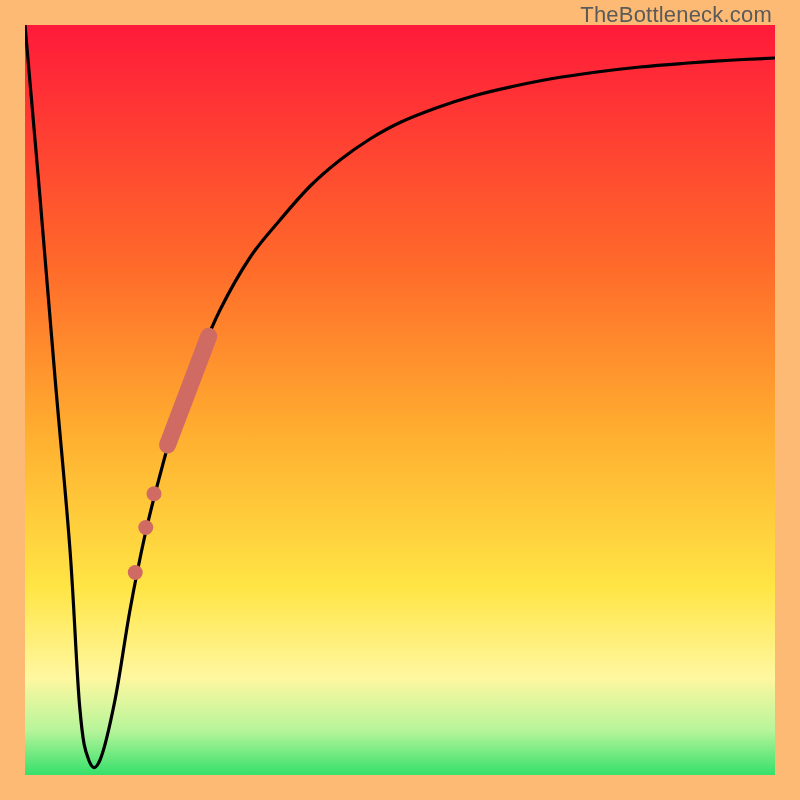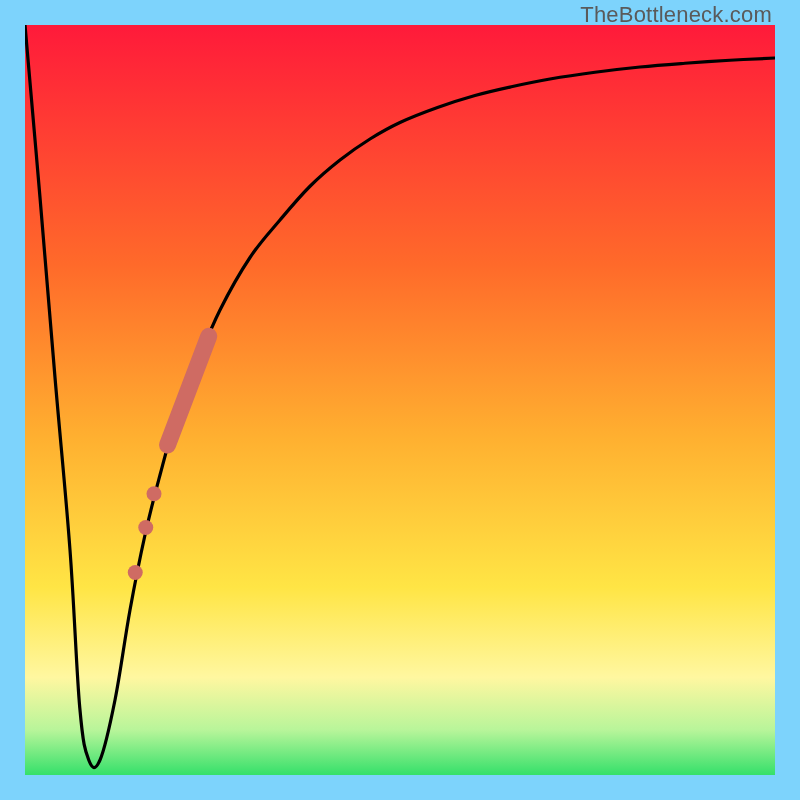--- a/index.html
+++ b/index.html
@@ -9,21 +9,21 @@
     height: 800px;
     background: #000;
     overflow: hidden;
   }
   .frame {
     position: absolute;
     left: 0;
     top: 0;
     width: 800px;
     height: 800px;
-    background: #7dd3fc;
+    background: #fdba74;
   }
   .plot-area {
     position: absolute;
     left: 25px;
     top: 25px;
     width: 750px;
     height: 750px;
     overflow: hidden;
   }
   .gradient {

